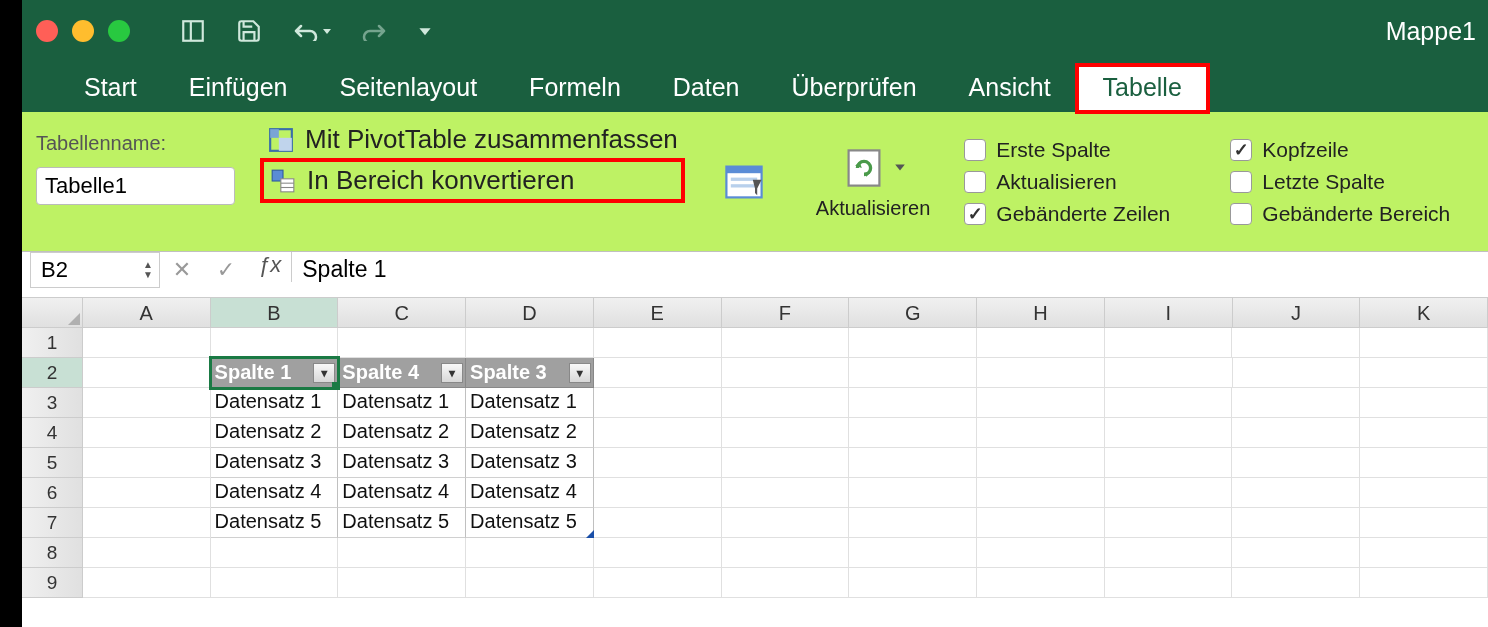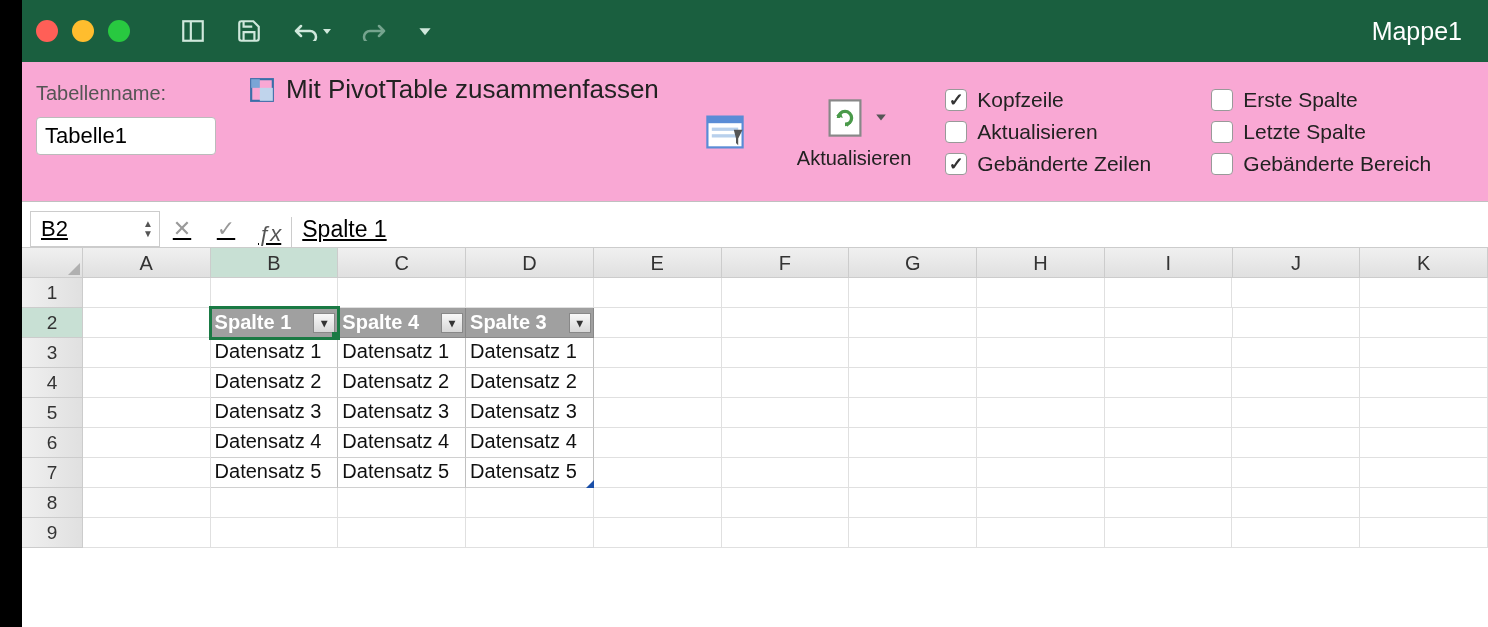--- a/index.html
+++ b/index.html
@@ -8,48 +8,48 @@
 
   
   .title-bar { background: #1a5f3f; height: 62px; display: flex; align-items: center; padding: 0 8px; position: relative; }
   .traffic-lights { display: flex; gap: 14px; margin-left: 6px; margin-right: 50px; }
   .tl { width: 22px; height: 22px; border-radius: 50%; }
   .tl.close { background: #ff5f57; }
   .tl.min { background: #ffbd2e; }
   .tl.max { background: #28c940; }
   .qat { display: flex; gap: 30px; align-items: center; }
   .qat-btn { color: #d0e8dc; display: flex; align-items: center; justify-content: center; cursor: pointer; }
-  .doc-title { position: absolute; right: 26px; color: #fff; font-size: 25px; }
+  .doc-title { position: absolute; right: 12px; color: #fff; font-size: 25px; }
 
   
   .ribbon-tabs { background: #1a5f3f; height: 50px; display: flex; align-items: flex-end; padding-left: 36px; gap: 0; }
   .rtab { color: #fff; font-size: 25px; padding: 8px 26px 10px 26px; cursor: pointer; position: relative; }
   .rtab.active { background: #fff; color: #1a5f3f; }
   .rtab.highlight-box { outline: 4px solid #ff0000; outline-offset: -2px; }
 
   
-  .ribbon { background: #f9a8d4; border-bottom: 1px solid #c0c0c0; height: 140px; display: flex; padding: 6px 0; }
+  .ribbon { background: #bef264; border-bottom: 1px solid #c0c0c0; height: 140px; display: flex; padding: 6px 0; }
   .rgroup { padding: 4px 14px; display: flex; flex-direction: column; justify-content: flex-start; gap: 6px; }
   .rgroup-label { font-size: 20px; color: #555; margin-bottom: 6px; }
-  .table-name-input { width: 180px; height: 38px; border: 1px solid #bbb; border-radius: 4px; padding: 4px 8px; font-size: 22px; background: #fff; }
+  .table-name-input { width: 199px; height: 38px; border: 1px solid #bbb; border-radius: 4px; padding: 4px 8px; font-size: 22px; background: #fff; }
   .tool-row { display: flex; align-items: center; gap: 10px; padding: 2px 4px; cursor: pointer; font-size: 26px; color: #222; }
   .tool-row.hl { outline: 4px solid #ff0000; outline-offset: -1px; padding: 4px 6px; }
   .tool-icon { width: 28px; height: 28px; display: inline-flex; align-items: center; justify-content: center; }
   .big-btn { display: flex; flex-direction: column; align-items: center; justify-content: center; padding: 4px 10px; cursor: pointer; gap: 4px; }
   .big-btn-label { font-size: 20px; color: #222; text-align: center; line-height: 1.2; }
   .big-icon { width: 48px; height: 48px; display: flex; align-items: center; justify-content: center; }
   .big-btn-row { display: flex; align-items: center; }
   .dropdown-arrow { margin-left: 6px; }
   .check-grid { display: grid; grid-template-columns: auto auto; column-gap: 60px; row-gap: 8px; padding: 4px 10px; }
   .check-item { display: flex; align-items: center; gap: 10px; font-size: 21px; color: #222; cursor: pointer; }
   .checkbox { width: 22px; height: 22px; border: 1px solid #999; border-radius: 4px; background: #fff; display: inline-flex; align-items: center; justify-content: center; }
   .checkbox.checked::after { content: "✓"; color: #333; font-size: 18px; font-weight: bold; }
 
   
-  .formula-bar { height: 46px; background: #fff; border-bottom: 1px solid #ccc; display: flex; align-items: flex-end; padding: 0 8px; text-decoration: underline; }
+  .formula-bar { height: 46px; background: #fff; border-bottom: 1px solid #ccc; display: flex; align-items: flex-start; padding: 0 8px; }
   .name-box { width: 130px; height: 36px; border: 1px solid #ccc; display: flex; align-items: center; padding: 0 10px; font-size: 22px; position: relative; }
   .name-box-arrows { position: absolute; right: 6px; display: flex; flex-direction: column; font-size: 10px; color: #555; line-height: 1; }
   .fb-btn { width: 36px; height: 36px; display: flex; align-items: center; justify-content: center; color: #999; font-size: 22px; cursor: pointer; margin: 0 4px; }
   .fx-label { font-style: italic; font-size: 22px; color: #555; margin: 0 10px; }
   .formula-input { flex: 1; border: none; font-size: 23px; padding: 4px 10px; outline: none; }
 
   
   .sheet { position: relative; height: 330px; overflow: hidden; background: #fff; }
   .col-headers { display: flex; height: 30px; }
   .corner { width: 62px; height: 30px; background: linear-gradient(#f0f0f0,#e0e0e0); border-right: 1px solid #ccc; border-bottom: 1px solid #ccc; position: relative; }
@@ -108,37 +108,58 @@
         </span>
       <span class="qat-btn">
           <svg width="14" height="14" viewBox="0 0 10 10">
             <polygon points="1,3 9,3 5,8" fill="#d0e8dc"></polygon>
           </svg>
         </span>
     </div>
     <div class="doc-title">Mappe1</div>
   </div>
 
+  <div class="ribbon-tabs">
+    <div class="rtab">Start</div>
+    <div class="rtab">Einfügen</div>
+    <div class="rtab">Seitenlayout</div>
+    <div class="rtab">Formeln</div>
+    <div class="rtab">Daten</div>
+    <div class="rtab">Überprüfen</div>
+    <div class="rtab">Ansicht</div>
+    <div class="rtab active highlight-box">Tabelle</div>
+  </div>
 
   <div class="ribbon">
     <div class="rgroup" style="padding-top:14px">
       <div class="rgroup-label">Tabellenname:</div>
       <input class="table-name-input" value="Tabelle1" style="">
     </div>
 
     <div class="rgroup" style="gap:4px">
       <div class="tool-row">
         <span class="tool-icon">
             <svg width="26" height="26" viewBox="0 0 24 24">
               <rect x="2" y="2" width="20" height="20" fill="none" stroke="#3b6fa8" stroke-width="2"></rect>
               <rect x="2" y="2" width="8" height="8" fill="#7aa5d6"></rect>
               <rect x="10" y="10" width="12" height="12" fill="#c0d4ec"></rect>
             </svg>
           </span>
         <span>Mit PivotTable zusammenfassen</span>
+      </div>
+      <div class="tool-row hl">
+        <span class="tool-icon">
+            <svg width="26" height="26" viewBox="0 0 24 24">
+              <rect x="2" y="2" width="10" height="10" fill="#5a8cd6" stroke="#2c5aa0"></rect>
+              <rect x="10" y="10" width="12" height="12" fill="#fff" stroke="#888"></rect>
+              <line x1="10" y1="14" x2="22" y2="14" stroke="#888"></line>
+              <line x1="10" y1="18" x2="22" y2="18" stroke="#888"></line>
+            </svg>
+          </span>
+        <span>In Bereich konvertieren</span>
       </div>
     </div>
 
     <div class="rgroup" style="justify-content:center">
       <div class="big-btn">
         <span class="big-icon">
             <svg width="44" height="44" viewBox="0 0 40 40">
               <rect x="4" y="6" width="32" height="28" fill="#fff" stroke="#5a8cd6" stroke-width="2"></rect>
               <rect x="4" y="6" width="32" height="6" fill="#5a8cd6"></rect>
               <rect x="8" y="16" width="24" height="3" fill="#b8d0ec"></rect>
@@ -163,26 +184,26 @@
           <span class="dropdown-arrow"><svg width="12" height="12" viewBox="0 0 10 10">
                 <polygon points="1,3 9,3 5,8" fill="#555"></polygon>
               </svg></span>
         </div>
         <div class="big-btn-label">Aktualisieren</div>
       </div>
     </div>
 
     <div class="rgroup check-grid" style="align-content:center">
       <div class="check-item">
+          <span class="checkbox"></span>
+          <span>Erste Spalte</span>
+        </div>
+      <div class="check-item">
           <span class="checkbox checked"></span>
           <span>Kopfzeile</span>
-        </div>
-      <div class="check-item">
-          <span class="checkbox"></span>
-          <span>Erste Spalte</span>
         </div>
       <div class="check-item">
           <span class="checkbox"></span>
           <span>Aktualisieren</span>
         </div>
       <div class="check-item">
           <span class="checkbox"></span>
           <span>Letzte Spalte</span>
         </div>
       <div class="check-item">

